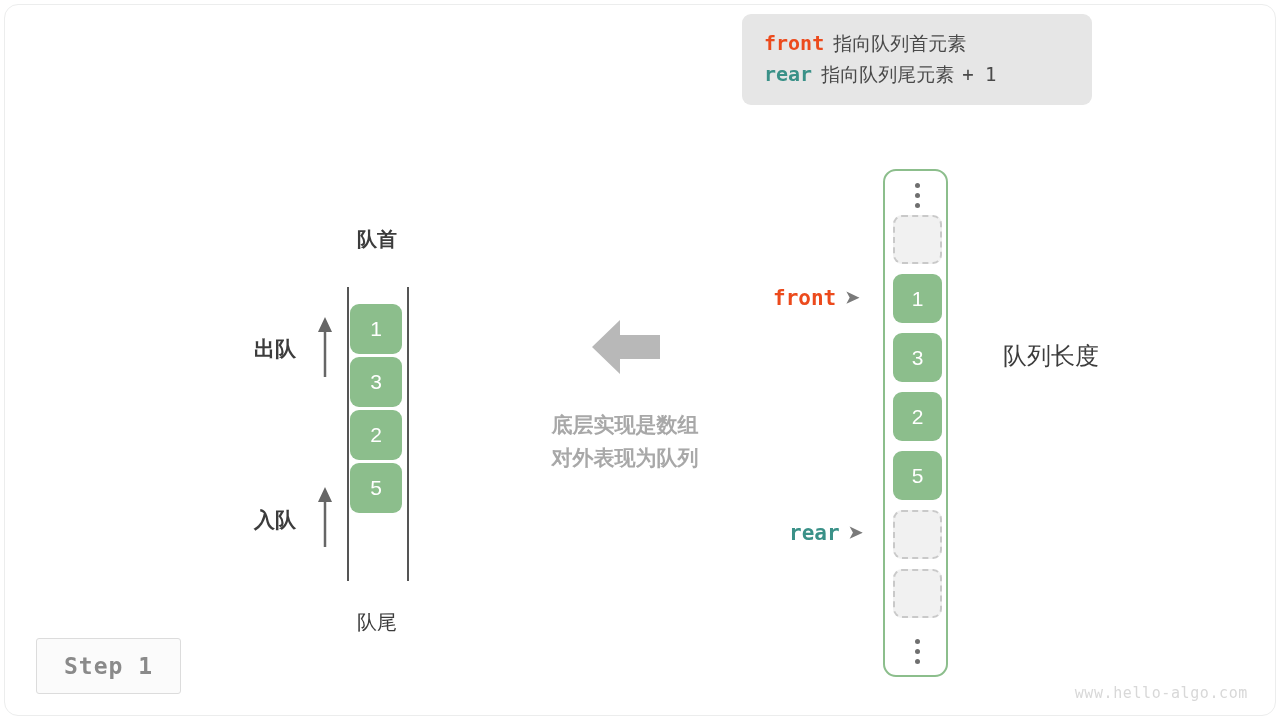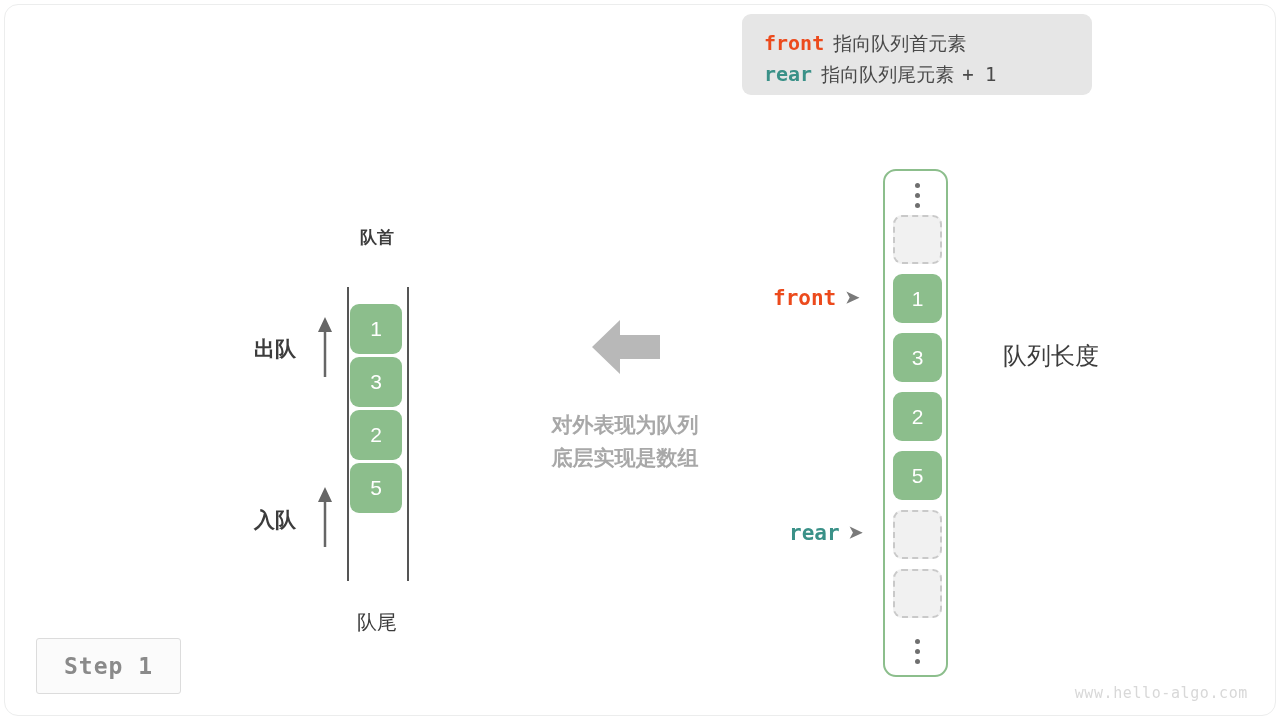--- a/index.html
+++ b/index.html
@@ -37,21 +37,21 @@
 
   
   #info-box {
     position: absolute;
     left: 742px;
     top: 14px;
     width: 350px;
     box-sizing: border-box;
     background: #e6e6e6;
     border-radius: 9px;
-    padding: 14px 18px 5px 22px;
+    padding: 14px 18px 15px 22px;
   }
   .info-line {
     white-space: nowrap;
     line-height: 30px;
     font-size: 19.5px;
     color: #4a4a4a;
   }
   .info-line .kw {
     font-family: "DejaVu Sans Mono", "Liberation Mono", monospace;
     font-weight: bold;
@@ -182,21 +182,21 @@
   }
   #queue-size-note .note-formula .kw-size { font-weight: bold; }
 
   
   #label-head {
     position: absolute;
     left: 312px;
     top: 226px;
     width: 130px;
     text-align: center;
-    font-size: 17px;
+    font-size: 20px;
     font-weight: bold;
     color: #3c3c3c;
   }
   #label-tail {
     position: absolute;
     left: 312px;
     top: 609px;
     width: 130px;
     text-align: center;
     font-size: 20px;
@@ -371,20 +371,20 @@
   </svg>
   <svg class="up-arrow" id="arrow-enqueue" viewBox="0 0 16 62">
     <path d="M8 62 L8 14" stroke="#666666" stroke-width="2.5" fill="none"></path>
     <path d="M8 2 L15 17 L1 17 Z" fill="#666666"></path>
   </svg>
 
   <svg id="center-arrow" viewBox="0 0 68 58">
     <path d="M0 29 L28 2 L28 17 L68 17 L68 41 L28 41 L28 56 Z" fill="#b8b8b8"></path>
   </svg>
   <div id="center-caption">
+    <div>底层实现是数组</div>
     <div>对外表现为队列</div>
-    <div>底层实现是数组</div>
   </div>
 
   <div id="step-badge">Step 1</div>
 
   <div id="watermark">www.hello-algo.com</div>
 </div>
 
 </body></html>

